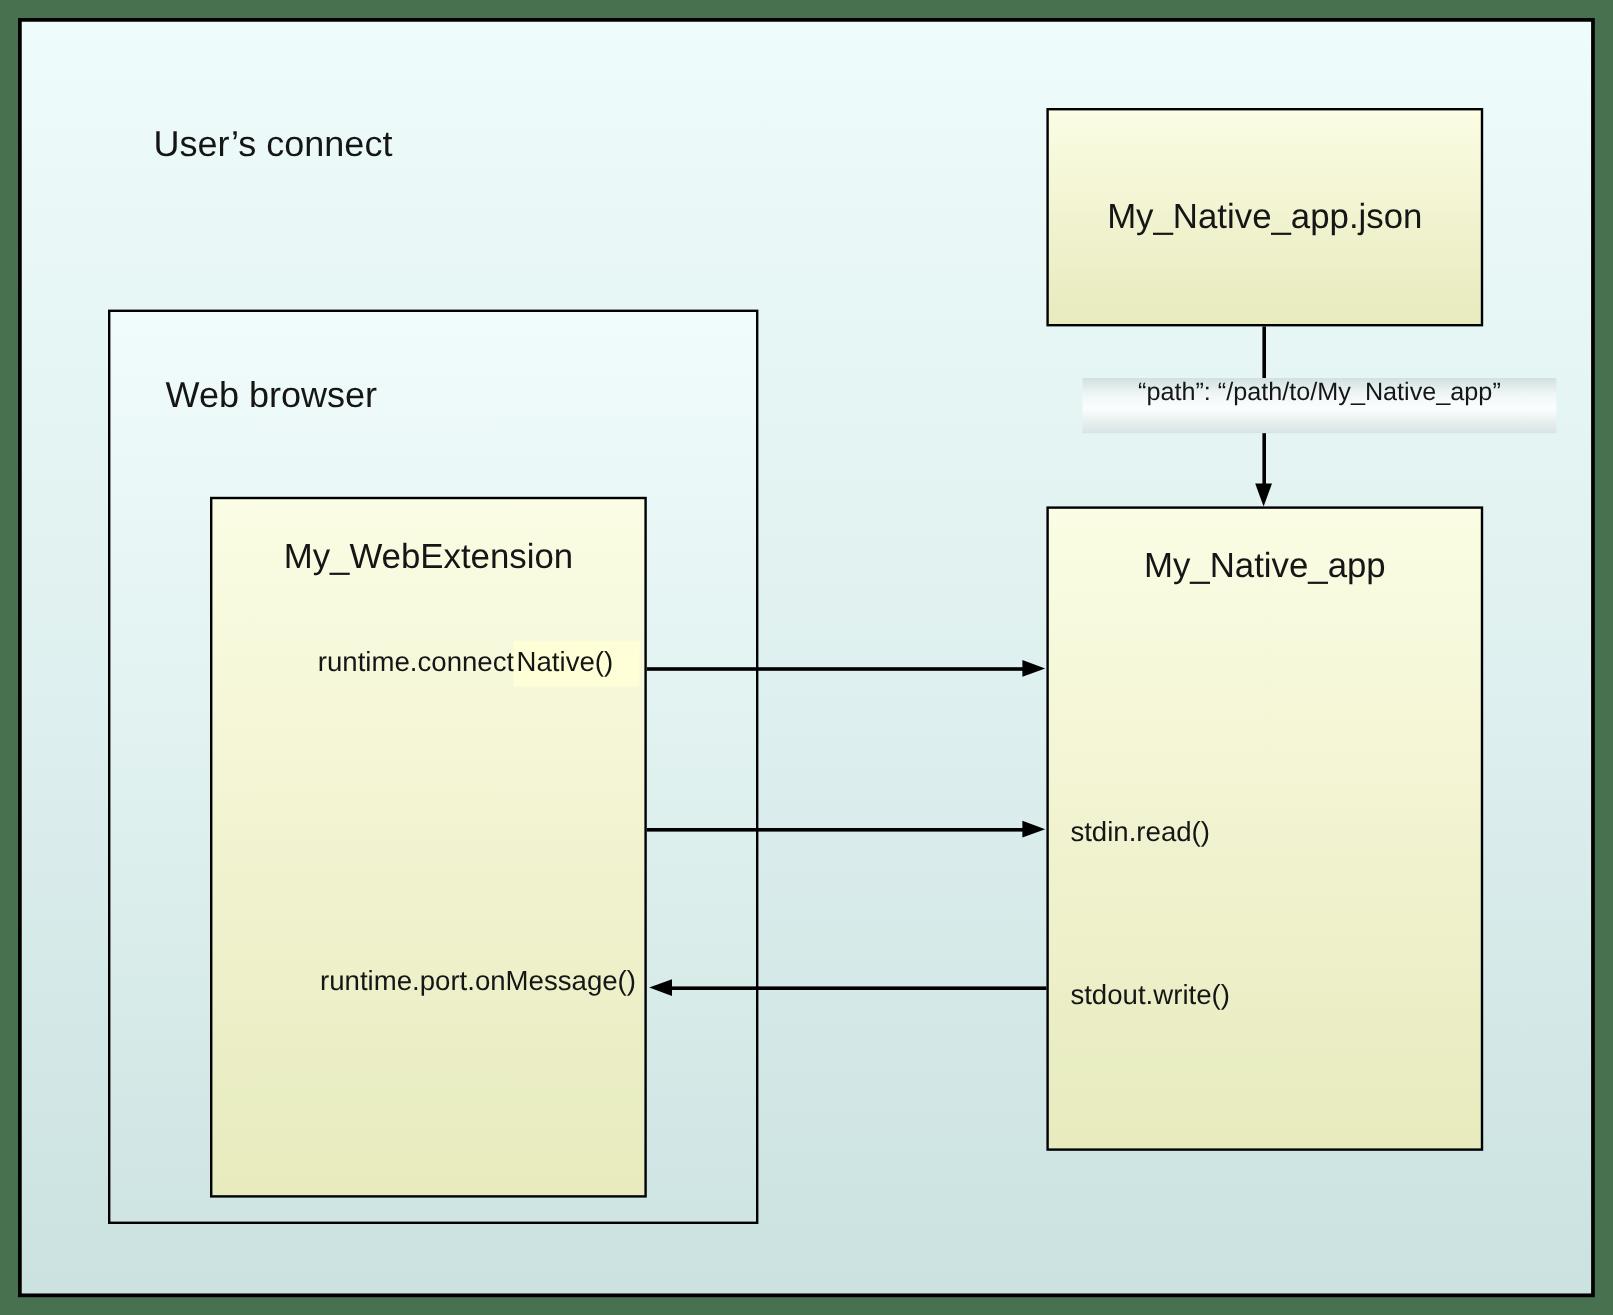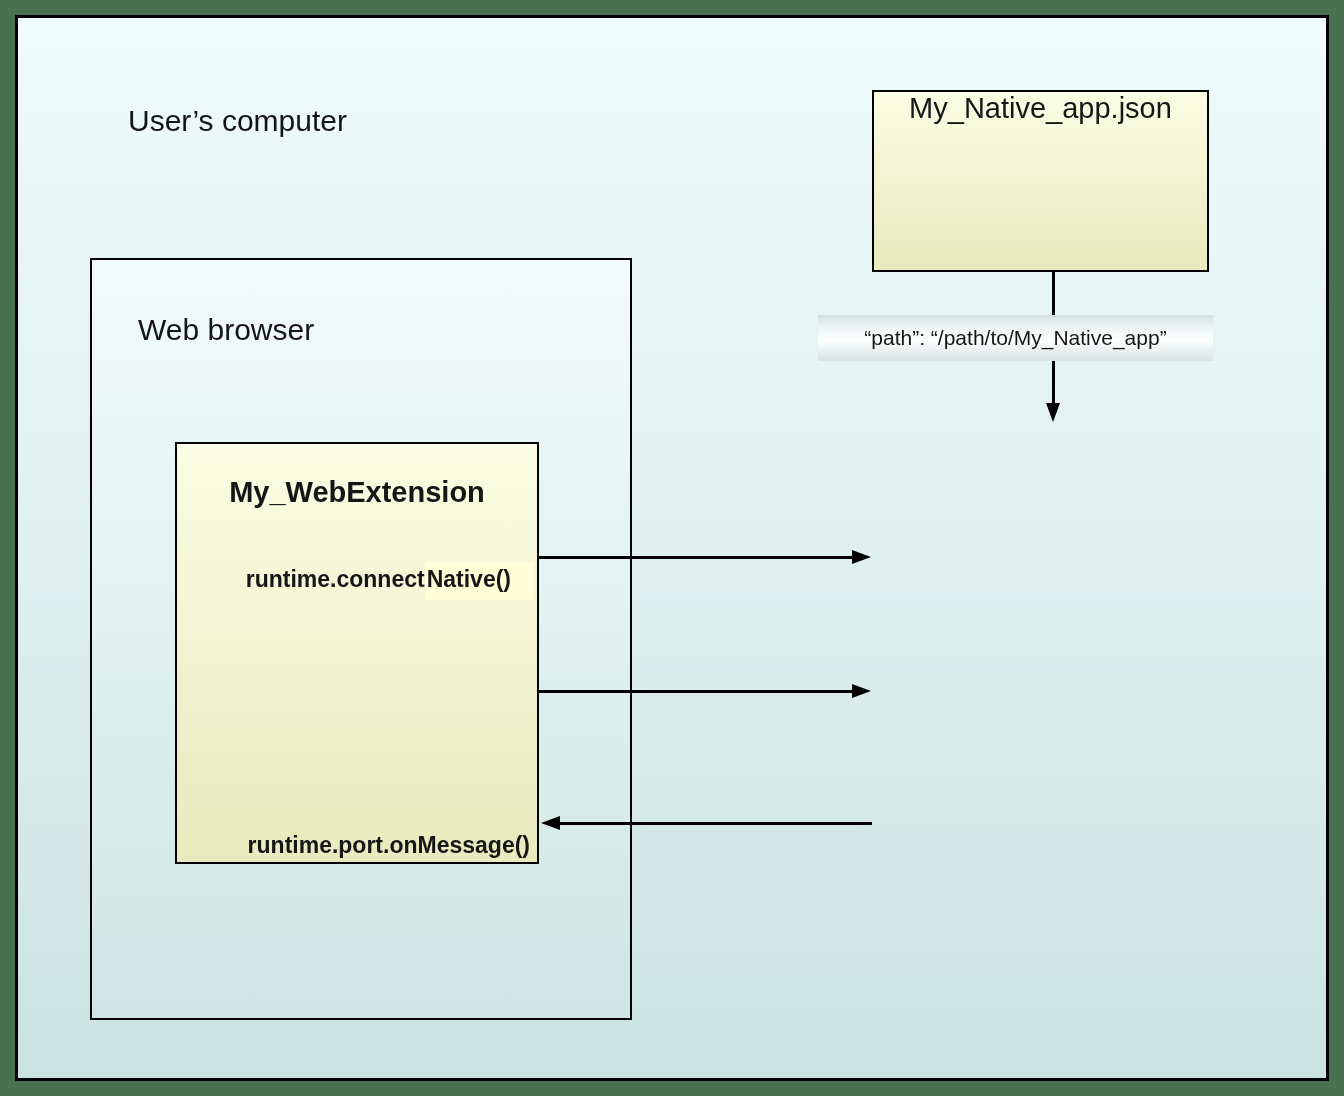--- a/index.html
+++ b/index.html
@@ -40,24 +40,24 @@
   .browser-label{left:46px;top:53px;}
   .yellow-box{
     position:absolute;
     box-sizing:border-box;
     border:2.5px solid #000;
     background:linear-gradient(180deg,#fbfde4 0%,#f2f4d2 45%,#e7ebbd 100%);
     z-index:2;
   }
   .json-box{
     left:854px;top:72px;
-    width:337px;height:182px;
-    display:flex;align-items:flex-start;justify-content:center;
+    width:364px;height:182px;
+    display:flex;align-items:center;justify-content:center;
   }
-  .webext-box{left:157px;top:424px;width:364px;height:422px;font-weight:bold;}
+  .webext-box{left:157px;top:396px;width:364px;height:584px;}
   .native-box{left:854px;top:404px;width:364px;height:537px;}
   .box-title{
     color:#161616;
     font-size:29px;
     white-space:nowrap;
   }
   .webext-box .box-title,.native-box .box-title{
     position:absolute;top:32px;left:0;right:0;text-align:center;
   }
   .method{
@@ -67,44 +67,44 @@
     line-height:30px;
     white-space:nowrap;
   }
   .m-right{text-align:right;}
   .hl{
     background:#feffd6;
     padding:4px 22px 8px 2px;
   }
   .path-band{
     position:absolute;
-    left:800px;top:297px;
+    left:884px;top:297px;
     width:395px;height:46px;
     background:linear-gradient(180deg,#d2e0e2 0%,#eef5f5 28%,#fcfefe 55%,#e9f0f0 78%,#d7e4e5 100%);
-    display:flex;align-items:center;justify-content:center;
+    display:flex;align-items:flex-start;justify-content:center;
     z-index:4;
   }
   .path-band span{
     color:#161616;
     font-size:21px;
     white-space:nowrap;
   }
   .aline{position:absolute;background:#000;z-index:3;}
   .ahead{position:absolute;width:0;height:0;z-index:3;}
   .head-right{border-top:7px solid transparent;border-bottom:7px solid transparent;border-left:19px solid #000;}
   .head-left{border-top:7px solid transparent;border-bottom:7px solid transparent;border-right:19px solid #000;}
   .head-down{border-left:7px solid transparent;border-right:7px solid transparent;border-top:19px solid #000;}
 </style>
 </head>
 <body>
 
 <div class="frame">
   <div class="canvas">
 
-    <div class="label outer-label">User’s computer</div>
+    <div class="label outer-label">User’s connect</div>
 
     <div class="browser-box">
       <div class="label browser-label">Web browser</div>
     </div>
 
     <div class="yellow-box json-box">
       <div class="box-title">My_Native_app.json</div>
     </div>
 
     <div class="aline" style="left:1034px;top:254px;width:2.5px;height:133px;"></div>
@@ -115,20 +115,25 @@
     </div>
 
     <div class="yellow-box webext-box">
       <div class="box-title">My_WebExtension</div>
       <div class="method m-right" style="top:120px;right:4px;left:0;">
         <span>runtime.connect</span><span class="hl">Native()</span>
       </div>
       <div class="method m-right" style="top:386px;right:7px;left:0;margin-left:35px;">runtime.port.onMessage()</div>
     </div>
 
+    <div class="yellow-box native-box">
+      <div class="box-title">My_Native_app</div>
+      <div class="method" style="top:254px;left:18px;">stdin.read()</div>
+      <div class="method" style="top:390px;left:18px;">stdout.write()</div>
+    </div>
 
     <div class="aline" style="left:521px;top:538px;width:317px;height:2.5px;"></div>
     <div class="ahead head-right" style="left:834px;top:532px;"></div>
 
     <div class="aline" style="left:521px;top:672px;width:317px;height:2.5px;"></div>
     <div class="ahead head-right" style="left:834px;top:666px;"></div>
 
     <div class="aline" style="left:539px;top:804px;width:315px;height:2.5px;"></div>
     <div class="ahead head-left" style="left:523px;top:798px;"></div>
 

